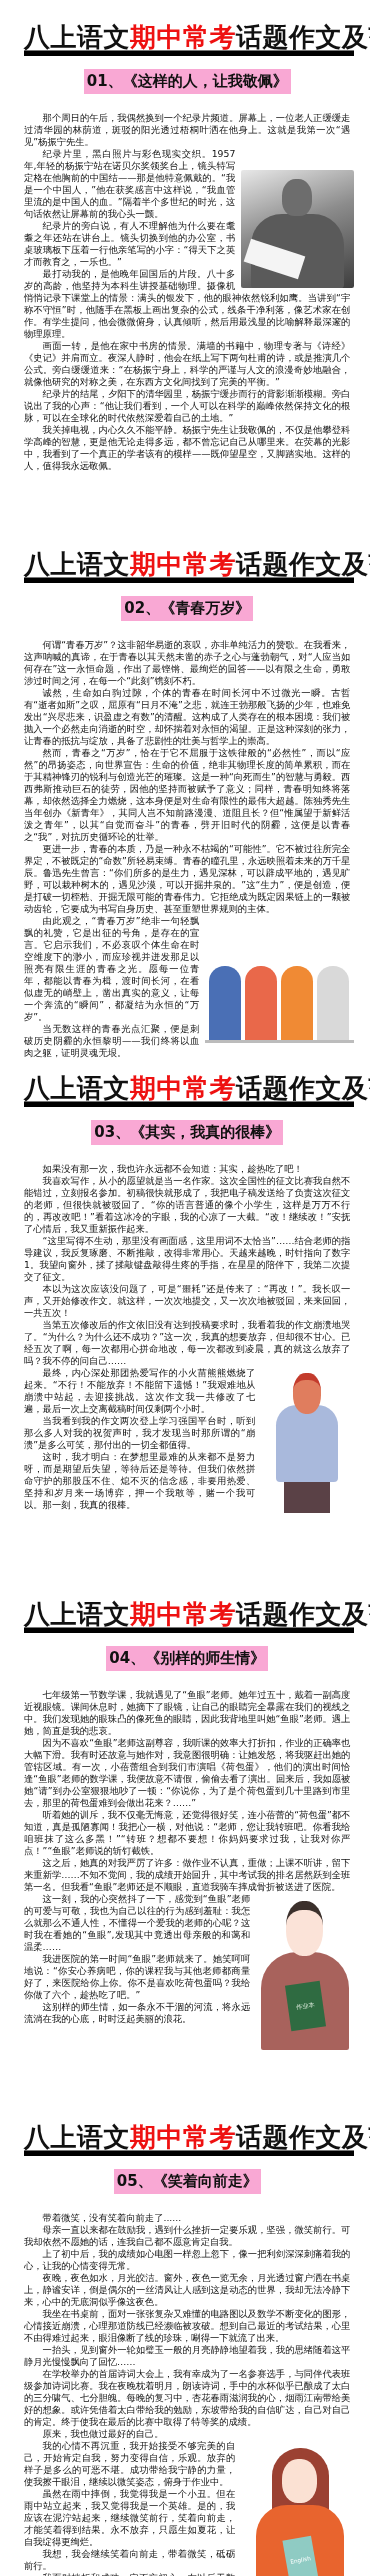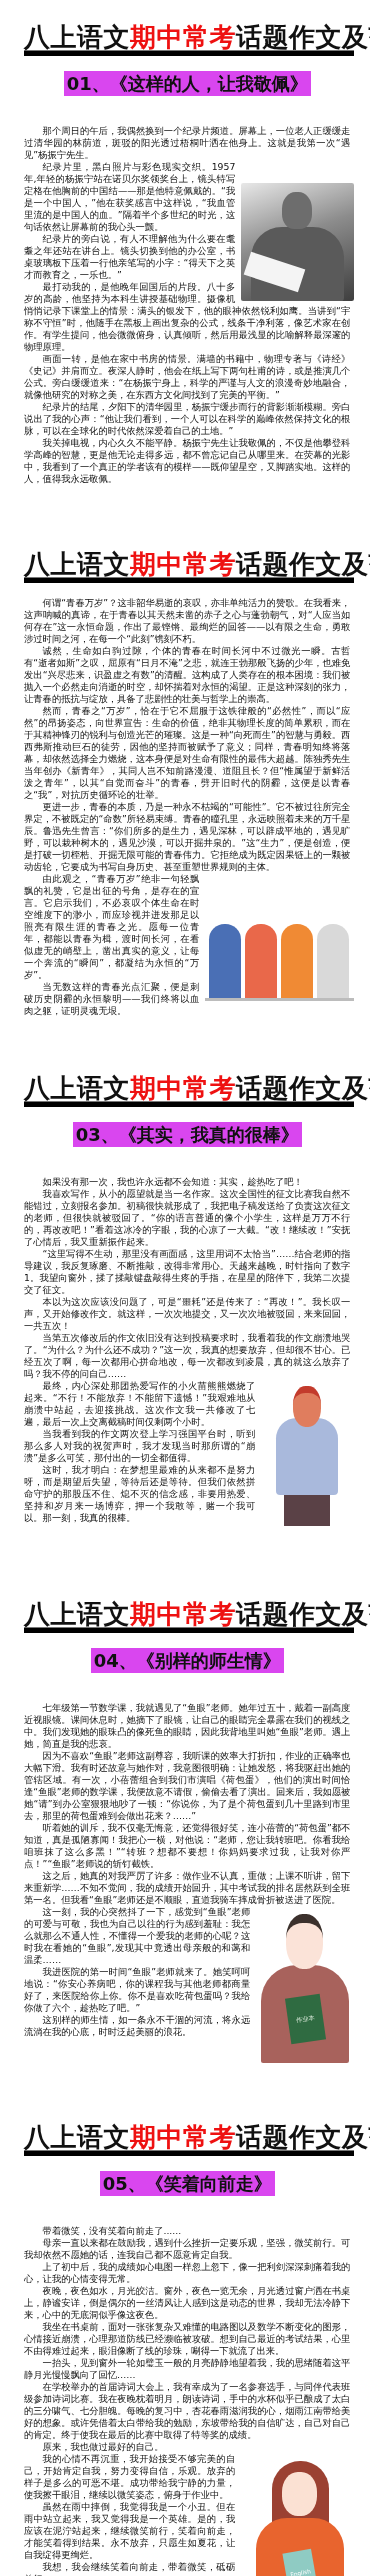--- a/index.html
+++ b/index.html
@@ -7,22 +7,22 @@
   .section { position: relative; width: 371px; box-sizing: border-box; padding: 0 20.6px 0 24px; }
   .s1 { height: 526px; padding-top: 26px; }
   .s2 { height: 515px; padding-top: 27px; }
   .s3 { height: 526px; padding-top: 36px; }
   .s4 { height: 515px; padding-top: 36px; }
   .s5 { height: 542px; padding-top: 44px; }
   .main-title { text-align: left; font-weight: bold; font-size: 26px; line-height: 23px; letter-spacing: 0.5px; margin: 0 0 1px 0; white-space: nowrap; }
   .main-title .red { color: #ee1111; }
   .rule { height: 5.2px; background: #000; border-top: 1.5px solid #777; margin: 0 -3.1px 0 0; }
   .sub-wrap { text-align: center; }
-  .sub-title { display: inline-block; background: #d946ef; font-weight: bold; font-size: 18px; line-height: 25px; padding: 0 3.1px; white-space: nowrap; }
-  .body { font-size: 9.3px; line-height: 12px; text-align: justify; margin-top: 14px; }
+  .sub-title { display: inline-block; background: #f9a8d4; font-weight: bold; font-size: 15px; line-height: 25px; padding: 0 3.1px; white-space: nowrap; }
+  .body { font-size: 9.3px; line-height: 12px; text-align: justify; margin-top: 6px; }
   .body p { margin: 0; text-indent: 2em; }
   .float-img { float: right; margin: 3.1px -3.1px 2.1px 5.2px; }
   .ph { display: flex; align-items: center; justify-content: center; box-sizing: border-box; }
   .photo1 { width: 113px; height: 118px; margin-top: 21.6px; background: linear-gradient(160deg, #e8e8e8 0%, #8c8c8c 45%, #3e3e3e 100%); border-radius: 2.1px; position: relative; }
   .photo1 .head { position: absolute; left: 41px; top: 9.3px; width: 30px; height: 37px; background: #6d6d6d; border-radius: 45% 45% 40% 40%; }
   .photo1 .suit { position: absolute; left: 10.3px; top: 44px; width: 93px; height: 74px; background: #5a5a5a; border-radius: 31px 31px 3.1px 3.1px; }
   .photo1 .paper { position: absolute; left: 5.2px; top: 77px; width: 57px; height: 24px; background: #f4f4f4; transform: rotate(18deg); }
   .illus2 { width: 149px; height: 139px; margin-top: 4.1px; position: relative; }
   .illus2 .kid { position: absolute; bottom: 15.5px; width: 32px; height: 77px; border-radius: 15.5px 15.5px 3.1px 3.1px; }
   .illus2 .bench { position: absolute; left: 0; right: 0; bottom: 15.5px; height: 3.1px; background: #bcbcbc; }
@@ -61,20 +61,21 @@
     <p>画面一转，是他在家中书房的情景。满墙的书籍中，物理专著与《诗经》《史记》并肩而立。夜深人静时，他会在纸上写下两句杜甫的诗，或是推演几个公式。旁白缓缓道来：“在杨振宁身上，科学的严谨与人文的浪漫奇妙地融合，就像他研究的对称之美，在东西方文化间找到了完美的平衡。”</p>
     <p>纪录片的结尾，夕阳下的清华园里，杨振宁缓步而行的背影渐渐模糊。旁白说出了我的心声：“他让我们看到，一个人可以在科学的巅峰依然保持文化的根脉，可以在全球化的时代依然深爱着自己的土地。”</p>
     <p>我关掉电视，内心久久不能平静。杨振宁先生让我敬佩的，不仅是他攀登科学高峰的智慧，更是他无论走得多远，都不曾忘记自己从哪里来。在荧幕的光影中，我看到了一个真正的学者该有的模样——既仰望星空，又脚踏实地。这样的人，值得我永远敬佩。</p>
     <div class="clear"></div>
   </div>
 </section>
 
 <section class="section s2">
   <h1 class="main-title"><span>八上语文</span><span class="red">期中常考</span><span>话题作文及范文</span></h1>
   <div class="rule"></div>
+  <div class="sub-wrap"><h2 class="sub-title">02、《青春万岁》</h2></div>
   <div class="body">
     <p>何谓“青春万岁”？这非韶华易逝的哀叹，亦非单纯活力的赞歌。在我看来，这声呐喊的真谛，在于青春以其天然未凿的赤子之心与蓬勃朝气，对“人应当如何存在”这一永恒命题，作出了最铿锵、最绚烂的回答——以有限之生命，勇敢涉过时间之河，在每一个“此刻”镌刻不朽。</p>
     <p>诚然，生命如白驹过隙，个体的青春在时间长河中不过微光一瞬。古哲有“逝者如斯”之叹，屈原有“日月不淹”之悲，就连王勃那般飞扬的少年，也难免发出“兴尽悲来，识盈虚之有数”的清醒。这构成了人类存在的根本困境：我们被抛入一个必然走向消逝的时空，却怀揣着对永恒的渴望。正是这种深刻的张力，让青春的抵抗与绽放，具备了悲剧性的壮美与哲学上的崇高。</p>
     <p>然而，青春之“万岁”，恰在于它不屈服于这铁律般的“必然性”，而以“应然”的昂扬姿态，向世界宣告：生命的价值，绝非其物理长度的简单累积，而在于其精神锋刃的锐利与创造光芒的璀璨。这是一种“向死而生”的智慧与勇毅。西西弗斯推动巨石的徒劳，因他的坚持而被赋予了意义；同样，青春明知终将落幕，却依然选择全力燃烧，这本身便是对生命有限性的最伟大超越。陈独秀先生当年创办《新青年》，其同人岂不知前路漫漫、道阻且长？但“惟属望于新鲜活泼之青年”，以其“自觉而奋斗”的青春，劈开旧时代的阴霾，这便是以青春之“我”，对抗历史循环论的壮举。</p>
     <p>更进一步，青春的本质，乃是一种永不枯竭的“可能性”。它不被过往所完全界定，不被既定的“命数”所轻易束缚。青春的瞳孔里，永远映照着未来的万千星辰。鲁迅先生曾言：“你们所多的是生力，遇见深林，可以辟成平地的，遇见旷野，可以栽种树木的，遇见沙漠，可以开掘井泉的。”这“生力”，便是创造，便是打破一切桎梏、开掘无限可能的青春伟力。它拒绝成为既定因果链上的一颗被动齿轮，它要成为书写自身历史、甚至重塑世界规则的主体。</p>
     <div class="float-img ph illus2">
       <div class="kid" style="left:4.1px;background:#4a6fb5;"></div>
       <div class="kid" style="left:40px;background:#e9684a;"></div>
       <div class="kid" style="left:76px;background:#f08a34;"></div>
       <div class="kid" style="left:112px;background:#d9d9d9;"></div>

